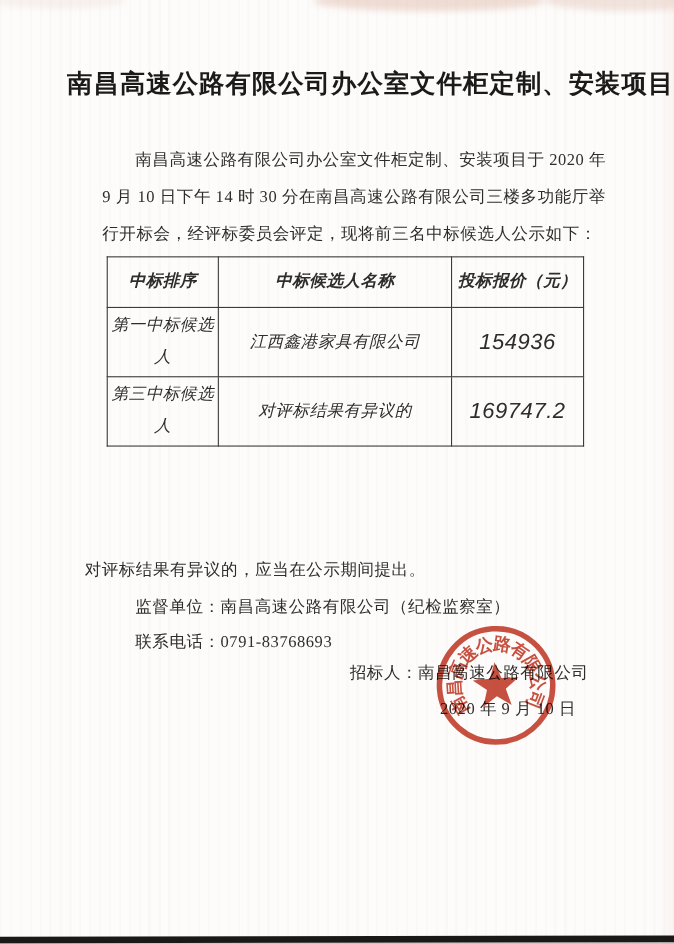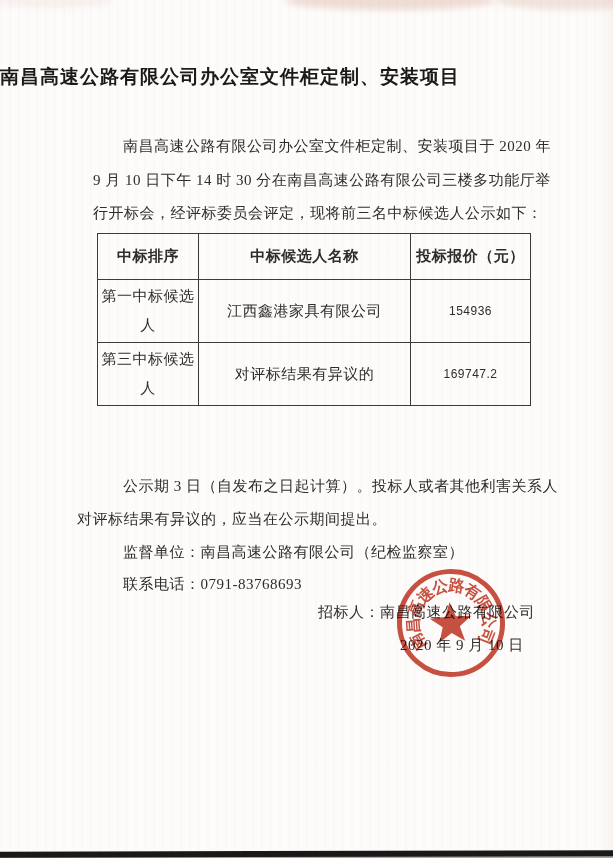--- a/index.html
+++ b/index.html
@@ -13,44 +13,44 @@
     background:var(--paper,#fdfcfb);
     color:var(--ink,#2f2c2a);
   }
   
   .page::before{
     content:"";position:absolute;inset:0;pointer-events:none;
     background:repeating-linear-gradient(90deg, rgba(210,205,200,.07) 0 2px, rgba(255,255,255,0) 2px 9px);
   }
   .abs{position:absolute;white-space:nowrap;}
   .title-line{
-    position:absolute;left:0;right:0;text-align:left;
-    font-size:19px;line-height:22px;font-weight:bold;
+    position:absolute;left:0;right:0;text-align:right;
+    font-size:23px;line-height:22px;font-weight:bold;
     color:var(--title-ink,#1c1a18);
     letter-spacing:1px;
   }
   .body-line{font-size:15px;line-height:19px;letter-spacing:.5px;text-align:right;}
   .indent{text-indent:30px;}
 
   table.bid{
     position:absolute;left:97px;top:233px;
     border-collapse:collapse;table-layout:fixed;
     width:433px;
-    font-size:15px;color:var(--ink,#2f2c2a);
+    font-size:15px;color:var(--ink,#2f2c2a);font-style:italic;
   }
   table.bid th, table.bid td{
     border:1.5px solid var(--table-border,#3e3a38);
     text-align:center;vertical-align:middle;
     padding:0 1px;line-height:29px;
     letter-spacing:.5px;
   }
   table.bid thead tr{height:46px;}
   table.bid tbody tr{height:63px;}
   table.bid th{font-weight:bold;white-space:nowrap;}
-  td.num{font-family:"Liberation Sans","DejaVu Sans",sans-serif;font-size:12px;letter-spacing:0;}
+  td.num{font-family:"Liberation Sans","DejaVu Sans",sans-serif;font-size:20px;letter-spacing:0;}
 
   
   .seal{
     position:absolute;left:381px;top:553px;width:140px;height:140px;
     mix-blend-mode:multiply;opacity:.88;
     transform:rotate(-4deg);
     pointer-events:none;
   }
   .seal svg{display:block;}
   .seal text{font-family:"Liberation Serif",serif;font-weight:bold;}
@@ -108,21 +108,20 @@
         <td class="num">154936</td>
       </tr>
       <tr>
         <td>第三中标候选人</td>
         <td>对评标结果有异议的</td>
         <td class="num">169747.2</td>
       </tr>
     </tbody>
   </table>
 
-  <div class="abs body-line indent" style="left:93px;top:477px">公示期 3 日（自发布之日起计算）。投标人或者其他利害关系人</div>
   <div class="abs body-line" style="left:77px;top:510px">对评标结果有异议的，应当在公示期间提出。</div>
 
   <div class="abs body-line" style="left:123px;top:543px">监督单位：南昌高速公路有限公司（纪检监察室）</div>
   <div class="abs body-line" style="left:123px;top:575px">联系电话：0791-83768693</div>
   <div class="abs body-line" style="left:318px;top:603px">招标人：南昌高速公路有限公司</div>
   <div class="abs body-line" style="left:400px;top:636px">2020 年 9 月 10 日</div>
 
   <div class="seal">
     <svg id="seal-svg" viewBox="0 0 140 140" width="140" height="140" style="color: rgb(194, 58, 40);">
       <circle cx="70" cy="70" r="51.5" fill="none" stroke="currentColor" stroke-width="5"></circle>

